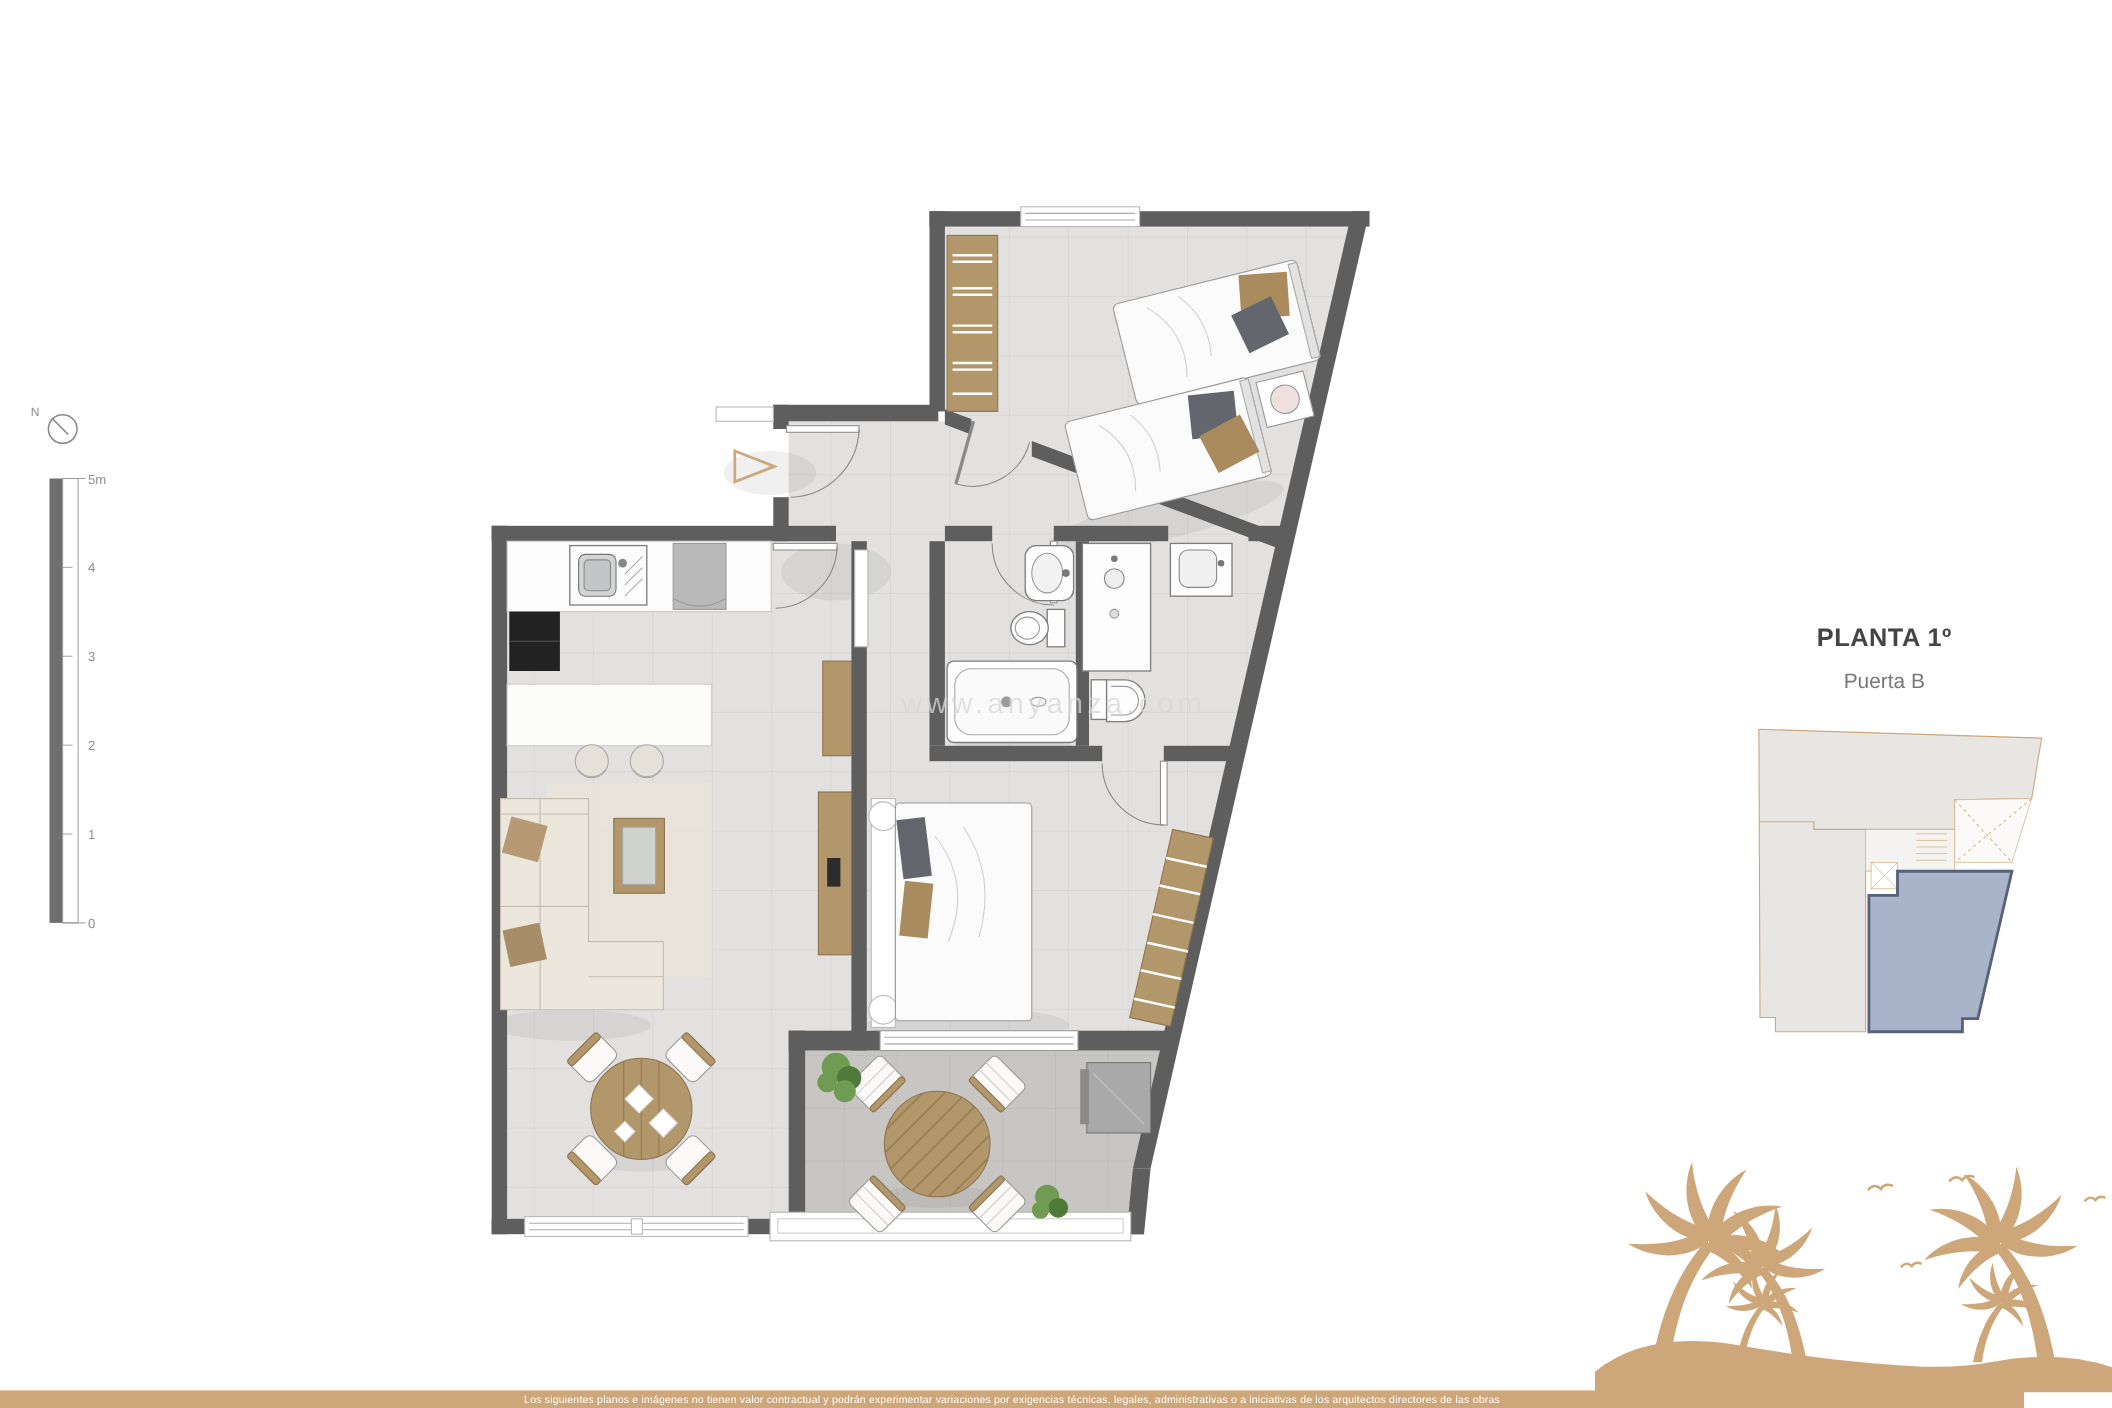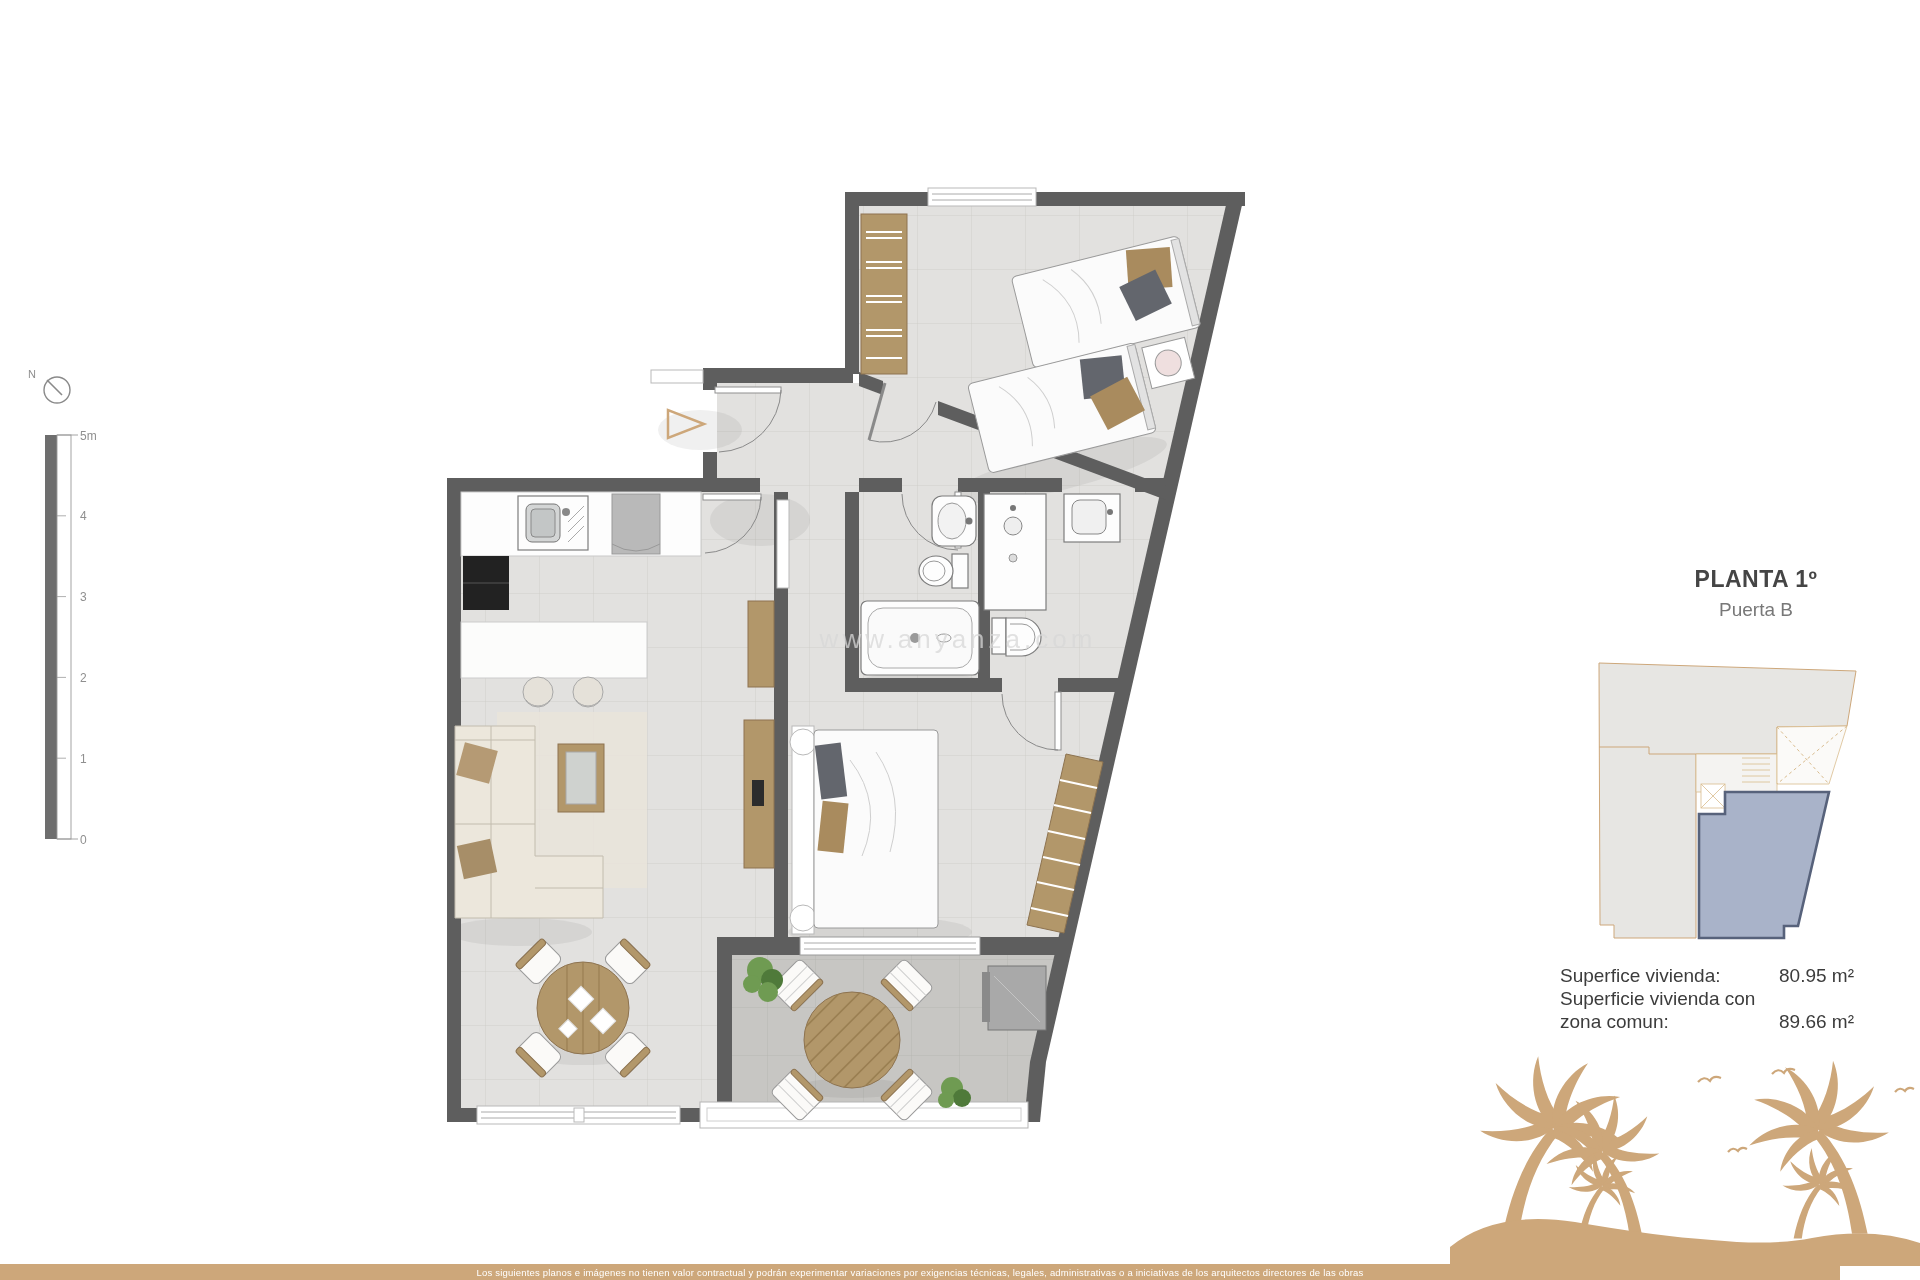--- a/index.html
+++ b/index.html
@@ -20,23 +20,23 @@
   .cream{fill:var(--cream);stroke:#c2bcae;stroke-width:1;}
   .chairFill{fill:#fbfaf8;stroke:#9a9a9a;stroke-width:1;}
   .shd{fill:#3c3c3c;opacity:.08;}
   .slat{stroke:#fff;stroke-width:2.2;}
   .gridln{stroke:var(--floorLine);stroke-width:1;opacity:.8;}
   .plant{fill:#6f9b52;}
   .plantD{fill:#4f7a3a;}
   .scale-num{font-size:12px;fill:var(--textLight);}
   .compass-n{font-size:11px;fill:var(--textLight);}
   .wm{font-size:26px;fill:#d8d8d8;opacity:.75;letter-spacing:4px;}
-  .panel-title{position:absolute;left:1620px;top:566px;width:272px;text-align:center;}
+  .panel-title{position:absolute;left:1577px;top:566px;width:272px;text-align:center;}
   .panel-title .t{font-size:23px;font-weight:bold;letter-spacing:.5px;color:var(--textDark);}
-  .panel-title .s{font-size:19px;color:var(--textMid);margin-top:6px;}
+  .panel-title .s{font-size:19px;color:var(--textMid);margin-top:16px;}
   .miniplan{position:absolute;left:1592px;top:652px;}
   .areas{position:absolute;left:1560px;top:964px;width:294px;font-size:19px;color:#3c3c3c;}
   .areas .row{display:flex;justify-content:space-between;line-height:23px;}
   .palms{position:absolute;left:1450px;top:1040px;}
   .footerbar{position:absolute;left:0;top:1264px;width:1840px;height:16px;
     background:var(--accent);color:#fff;font-size:9.5px;display:flex;
     align-items:center;justify-content:center;letter-spacing:.2px;}
 </style>
 </head>
 <body>
@@ -424,33 +424,20 @@
     <line x1="150" y1="118" x2="178" y2="118"></line>
         <line x1="150" y1="124" x2="178" y2="124"></line>
     <line x1="150" y1="130" x2="178" y2="130"></line>
   </g>
 
   <path d="M7,95 L57,95 L57,102 L104,102" fill="none" stroke="var(--accent)" stroke-width="1"></path>
 
   <path d="M237,140 L133,140 L133,162 L107,162 L107,286 L192,286 L192,274 L206,274 Z" fill="var(--blueFill)" stroke="var(--blueStroke)" stroke-width="2.6"></path>
 </svg>
 
-<div class="areas">
-  <div class="row">
-    <span>Superfice vivienda:</span>
-    <span>80.95 m²</span>
-  </div>
-  <div class="row">
-    <span>Superficie vivienda con</span>
-  </div>
-  <div class="row">
-    <span>zona comun:</span>
-    <span>89.66 m²</span>
-  </div>
-</div>
 
 <svg class="palms" width="470" height="226" viewBox="0 0 470 226">
   <defs>
     <path id="frond" d="M0,0 C10,-16 34,-22 52,-16 C36,-13 18,-6 8,4 Z"></path>
     <g id="palm">
       <path d="M-2,86 C4,56 14,28 34,6 L40,10 C22,32 14,58 10,86 Z"></path>
       <g transform="translate(36,6)">
         <use href="#frond" transform="rotate(-165)"></use>
         <use href="#frond" transform="rotate(-125)"></use>
         <use href="#frond" transform="rotate(-85)"></use>

